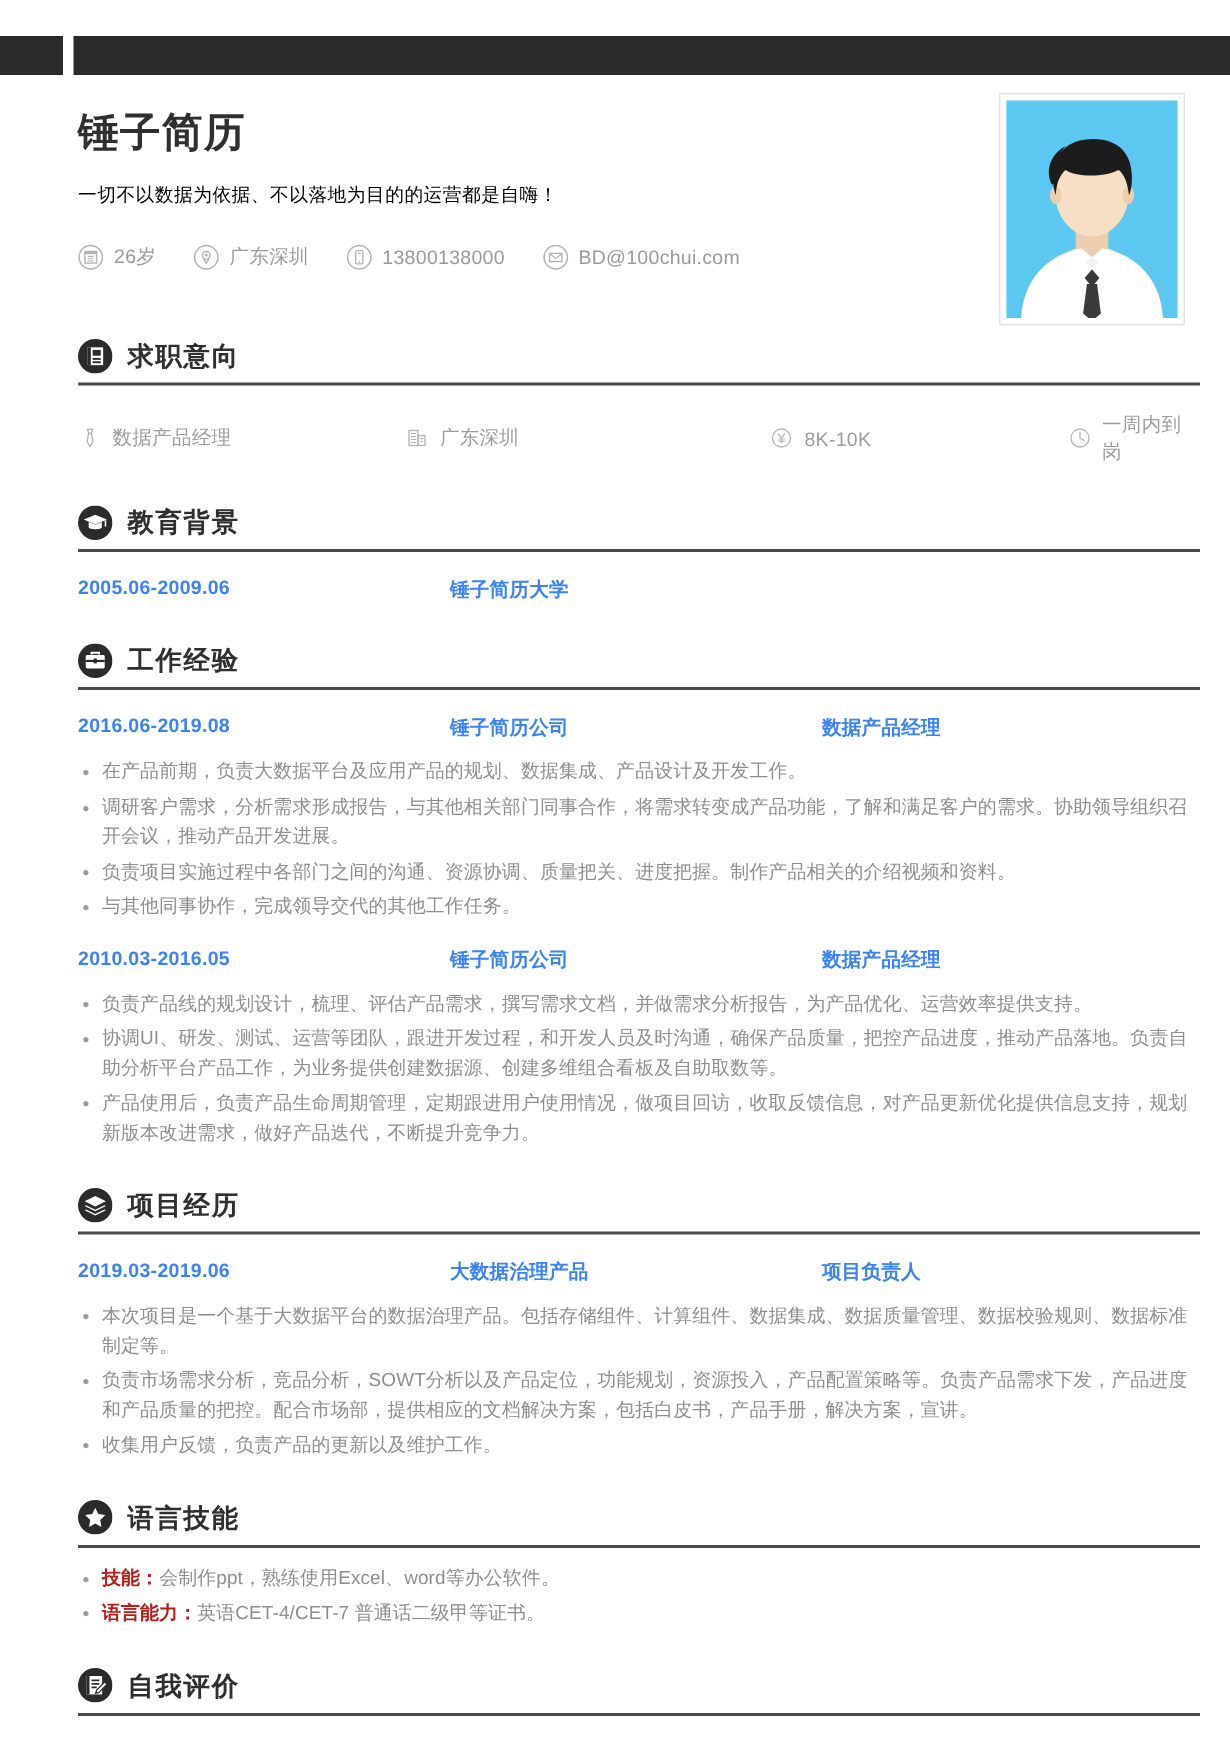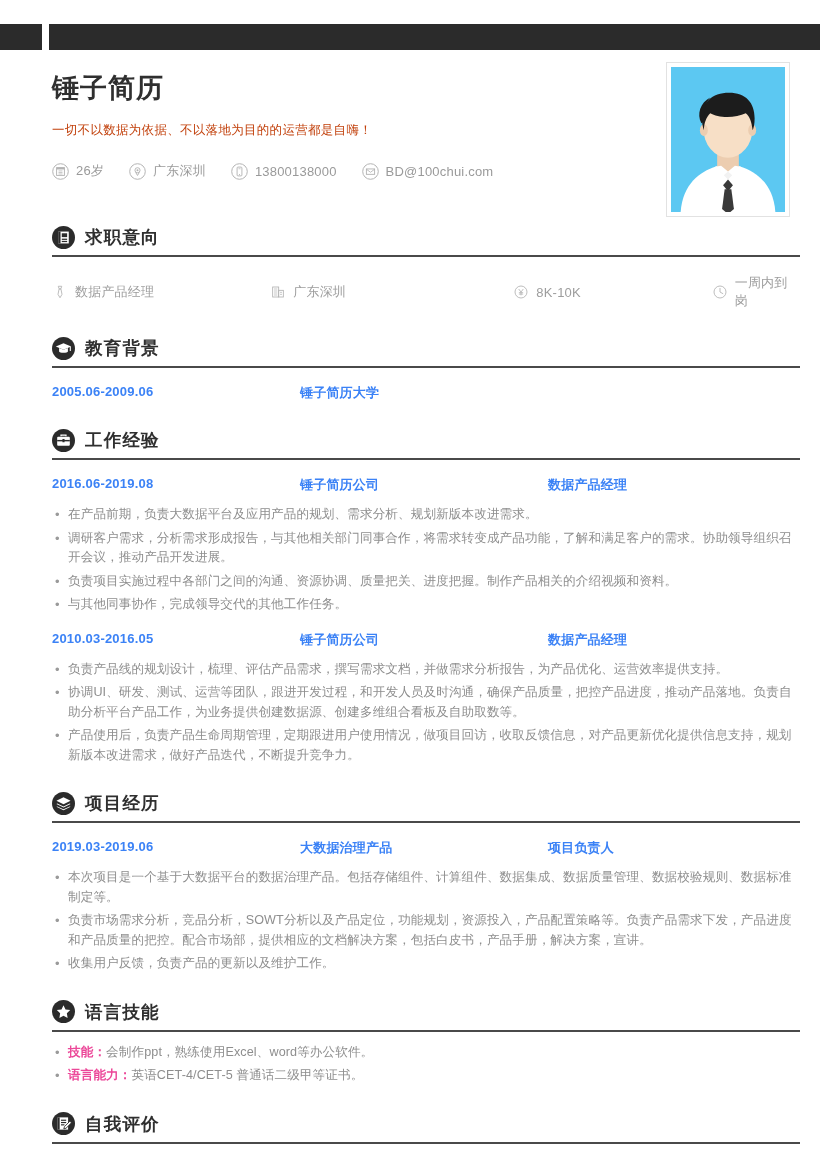--- a/index.html
+++ b/index.html
@@ -19,21 +19,21 @@
 
   
   .page { position:absolute; top:50px; left:16px; width:820px; }
 
   
   .identity { position:relative; padding:18px 30px 0 36px; height:175px; }
   .name {
     font-size:27px; font-weight:700; color:#2f2f2f;
     letter-spacing:1px; line-height:1.2; margin-top:4px;
   }
-  .tagline { margin-top:18px; font-size:12.5px; color:#c2410c; letter-spacing:.3px; }
+  .tagline { margin-top:18px; font-size:12.5px; color:#000000; letter-spacing:.3px; }
   .contact-row { margin-top:23px; display:flex; gap:8px; }
   .contact-item { display:flex; align-items:center; gap:7px; margin-right:17px; }
   .contact-item .ctext { font-size:13px; color:#9a9a9a; letter-spacing:.2px; }
   .cicon { width:17px; height:17px; flex:0 0 17px; display:block; }
   .cicon svg { display:block; width:17px; height:17px; }
 
   
   .photo {
     position:absolute; right:46px; top:12px;
     width:124px; height:155px;
@@ -67,21 +67,21 @@
   .entry-row .c3 { flex:1; }
 
   
   .bullets { margin-top:11px; }
   .bullet { display:flex; margin-bottom:4px; }
   .dot {
     flex:0 0 16px; font-size:13px; line-height:19px; color:#9a9a9a;
     text-align:left; padding-left:3px;
   }
   .btext { font-size:12.6px; line-height:19.5px; color:#8e8e8e; letter-spacing:.1px; flex:1; }
-  .btext b { color:#ec4899; font-weight:700; }
+  .btext b { color:#b91c1c; font-weight:700; }
   .gap-md { height:22px; }
   .gap-lg { height:26px; }
 </style>
 </head>
 <body>
 
 <div class="topbars">
   <div class="topbar-stub"></div>
   <div class="topbar-main"></div>
 </div>
@@ -276,21 +276,21 @@
     <div class="sec-rule"></div>
 
     <div class="entry-row">
       <span class="c1">2016.06-2019.08</span>
       <span class="c2">锤子简历公司</span>
       <span class="c3">数据产品经理</span>
     </div>
     <div class="bullets">
       <div class="bullet">
         <span class="dot">•</span>
-        <span class="btext">在产品前期，负责大数据平台及应用产品的规划、需求分析、规划新版本改进需求。</span>
+        <span class="btext">在产品前期，负责大数据平台及应用产品的规划、数据集成、产品设计及开发工作。</span>
       </div>
       <div class="bullet">
         <span class="dot">•</span>
         <span class="btext">调研客户需求，分析需求形成报告，与其他相关部门同事合作，将需求转变成产品功能，了解和满足客户的需求。协助领导组织召开会议，推动产品开发进展。</span>
       </div>
       <div class="bullet">
         <span class="dot">•</span>
         <span class="btext">负责项目实施过程中各部门之间的沟通、资源协调、质量把关、进度把握。制作产品相关的介绍视频和资料。</span>
       </div>
       <div class="bullet">
@@ -371,21 +371,21 @@
     </div>
     <div class="sec-rule"></div>
 
     <div class="bullets">
       <div class="bullet">
         <span class="dot">•</span>
         <span class="btext"><b>技能：</b><span>会制作ppt，熟练使用Excel、word等办公软件。</span></span>
       </div>
       <div class="bullet">
         <span class="dot">•</span>
-        <span class="btext"><b>语言能力：</b><span>英语CET-4/CET-5 普通话二级甲等证书。</span></span>
+        <span class="btext"><b>语言能力：</b><span>英语CET-4/CET-7 普通话二级甲等证书。</span></span>
       </div>
     </div>
   </div>
 
   <div class="gap-md"></div>
 
   <div class="section">
     <div class="sec-head">
       <span class="sec-badge">
         <svg viewBox="0 0 24 24">

